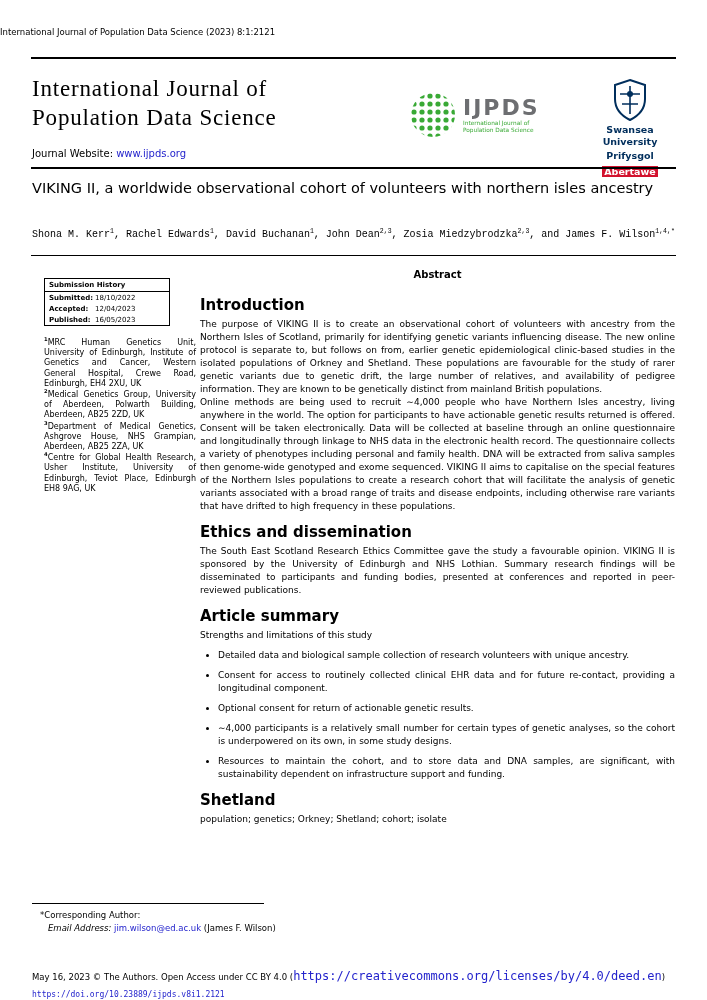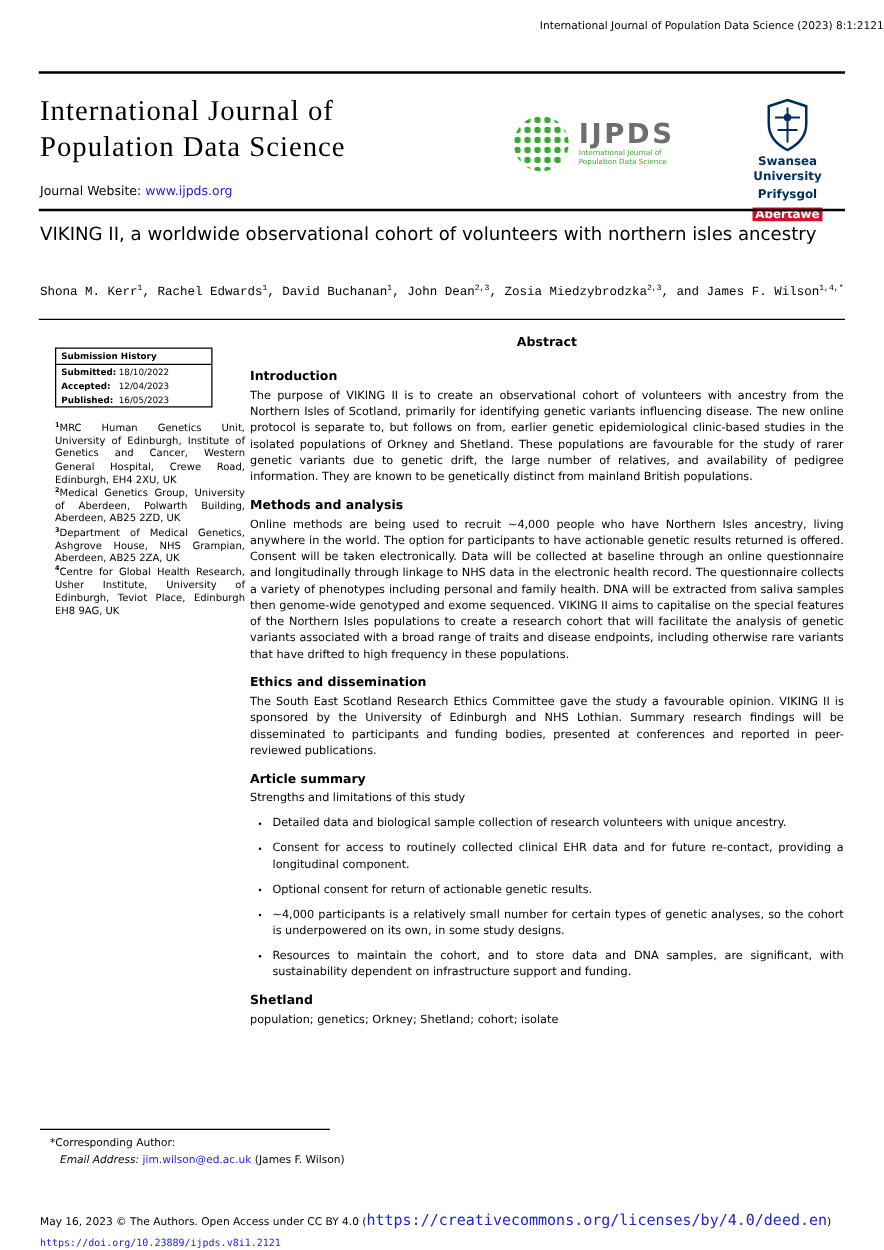--- a/index.html
+++ b/index.html
@@ -3,21 +3,21 @@
 <meta charset="utf-8">
 <style>
   html,body{margin:0;padding:0;background:#ffffff;}
   .page{position:relative;width:707px;height:1000px;background:#fff;color:#000;
         font-family:"DejaVu Sans",sans-serif;overflow:hidden;}
   a{text-decoration:none;}
   .link{color:#2323cc;cursor:pointer;}
   .mono{font-family:"DejaVu Sans Mono",monospace;}
   sup{font-size:65%;vertical-align:super;line-height:0;}
 
-  .running-head{position:absolute;top:16px;left:0;right:0;text-align:right;font-size:8.5px;}
+  .running-head{position:absolute;top:27px;left:0;right:0;text-align:left;font-size:8.5px;}
 
   .rule{position:absolute;left:31px;right:31px;background:#000;}
   .rule1{top:57px;height:2px;}
   .rule2{top:167px;height:2px;}
   .rule3{top:255px;height:1px;}
 
   .masthead-title{position:absolute;left:32px;top:74px;
         font-family:"Liberation Serif",serif;font-size:23px;line-height:29px;letter-spacing:0.8px;}
   .website{position:absolute;left:32px;top:148px;font-size:10px;}
 
@@ -42,21 +42,21 @@
   .subbox{margin:14px 0 12px 12px;width:124px;border:1px solid #000;font-size:7px;}
   .subbox-title{font-weight:bold;border-bottom:1px solid #000;padding:2px 4px;}
   .subbox-row{display:flex;padding:1.5px 4px;}
   .subbox-row .lbl{font-weight:bold;width:46px;}
 
   .affils{margin-left:12px;width:152px;}
   .affil{font-size:8px;line-height:10.2px;text-align:justify;margin-bottom:1px;}
   .affil sup{font-weight:bold;}
 
   .abstract-heading{text-align:center;font-weight:bold;font-size:10px;margin:5px 0 16px 0;}
-  .sec-heading{font-weight:bold;font-size:10px;margin:10px 0 4px 0;}
+  .sec-heading{font-weight:bold;font-size:15px;margin:10px 0 4px 0;}
   .sec-heading.first{margin-top:12px;}
   .sec-text{font-size:9px;line-height:13px;text-align:justify;margin:0;}
   .subheading{font-size:9px;line-height:13px;margin:0 0 7px 0;}
   ul.summary{margin:0 0 0 18px;padding:0;}
   ul.summary li{font-size:9px;line-height:13px;text-align:justify;margin-bottom:7px;}
 
   .footnote-rule{position:absolute;left:32px;top:903px;width:232px;height:1px;background:#000;}
   .corresponding{position:absolute;left:40px;top:910px;font-size:8.5px;}
   .email-line{position:absolute;left:48px;top:923px;font-size:8.5px;}
   .email-label{font-style:italic;}
@@ -147,21 +147,20 @@
         <p class="affil" style="margin:0 0 1px 0"><sup>4</sup><span>Centre for Global Health Research, Usher Institute, University of Edinburgh, Teviot Place, Edinburgh EH8 9AG, UK</span></p>
       </div>
     </aside>
 
     <main class="main">
       <div class="abstract-heading">Abstract</div>
 
       <div class="sec-heading first">Introduction</div>
       <p class="sec-text">The purpose of VIKING II is to create an observational cohort of volunteers with ancestry from the Northern Isles of Scotland, primarily for identifying genetic variants influencing disease. The new online protocol is separate to, but follows on from, earlier genetic epidemiological clinic-based studies in the isolated populations of Orkney and Shetland. These populations are favourable for the study of rarer genetic variants due to genetic drift, the large number of relatives, and availability of pedigree information. They are known to be genetically distinct from mainland British populations.</p>
 
-      <div class="sec-heading">Methods and analysis</div>
       <p class="sec-text">Online methods are being used to recruit ∼4,000 people who have Northern Isles ancestry, living anywhere in the world. The option for participants to have actionable genetic results returned is offered. Consent will be taken electronically. Data will be collected at baseline through an online questionnaire and longitudinally through linkage to NHS data in the electronic health record. The questionnaire collects a variety of phenotypes including personal and family health. DNA will be extracted from saliva samples then genome-wide genotyped and exome sequenced. VIKING II aims to capitalise on the special features of the Northern Isles populations to create a research cohort that will facilitate the analysis of genetic variants associated with a broad range of traits and disease endpoints, including otherwise rare variants that have drifted to high frequency in these populations.</p>
 
       <div class="sec-heading">Ethics and dissemination</div>
       <p class="sec-text">The South East Scotland Research Ethics Committee gave the study a favourable opinion. VIKING II is sponsored by the University of Edinburgh and NHS Lothian. Summary research findings will be disseminated to participants and funding bodies, presented at conferences and reported in peer-reviewed publications.</p>
 
       <div class="sec-heading">Article summary</div>
       <p class="subheading">Strengths and limitations of this study</p>
       <ul class="summary">
         <li>Detailed data and biological sample collection of research volunteers with unique ancestry.</li>
         <li>Consent for access to routinely collected clinical EHR data and for future re-contact, providing a longitudinal component.</li>

